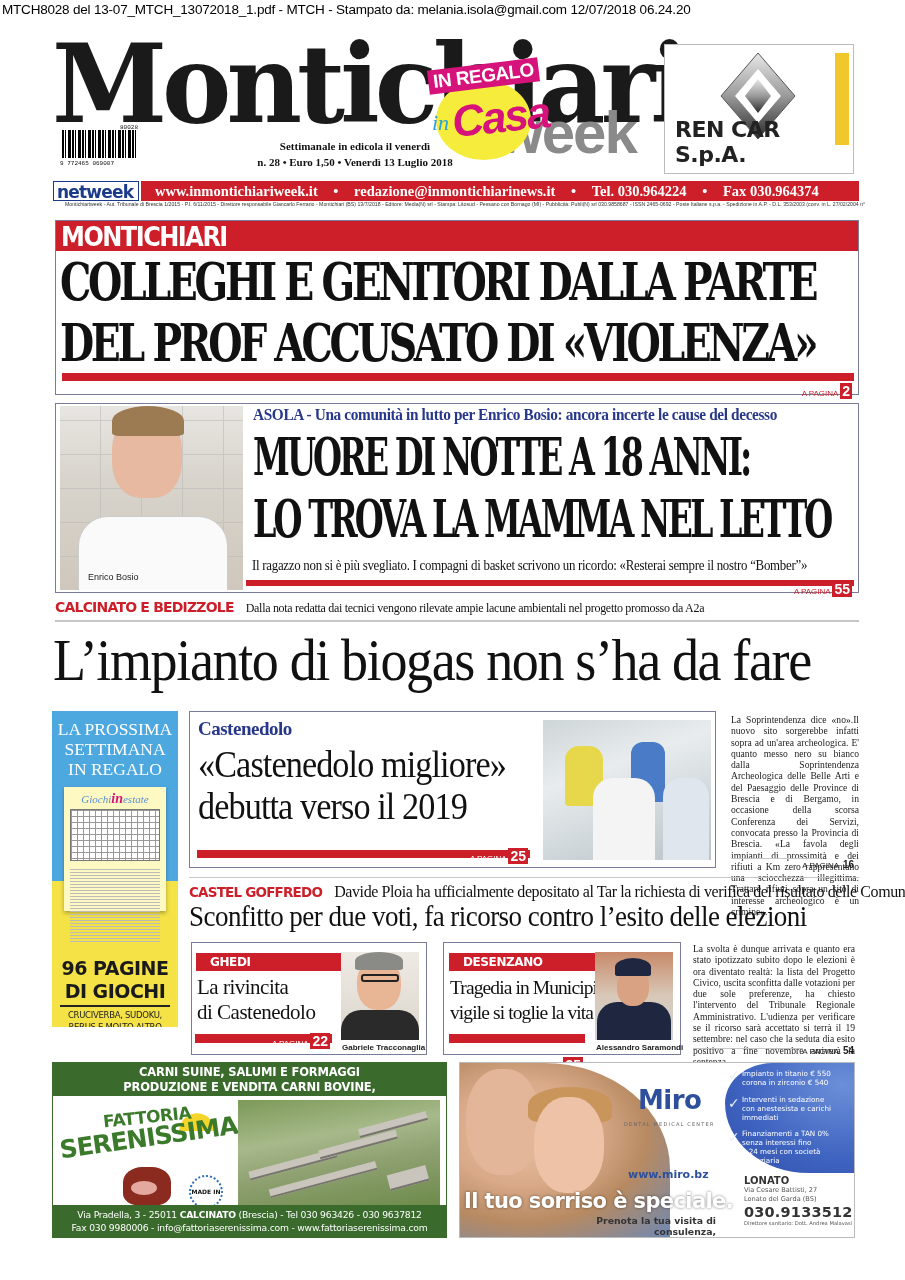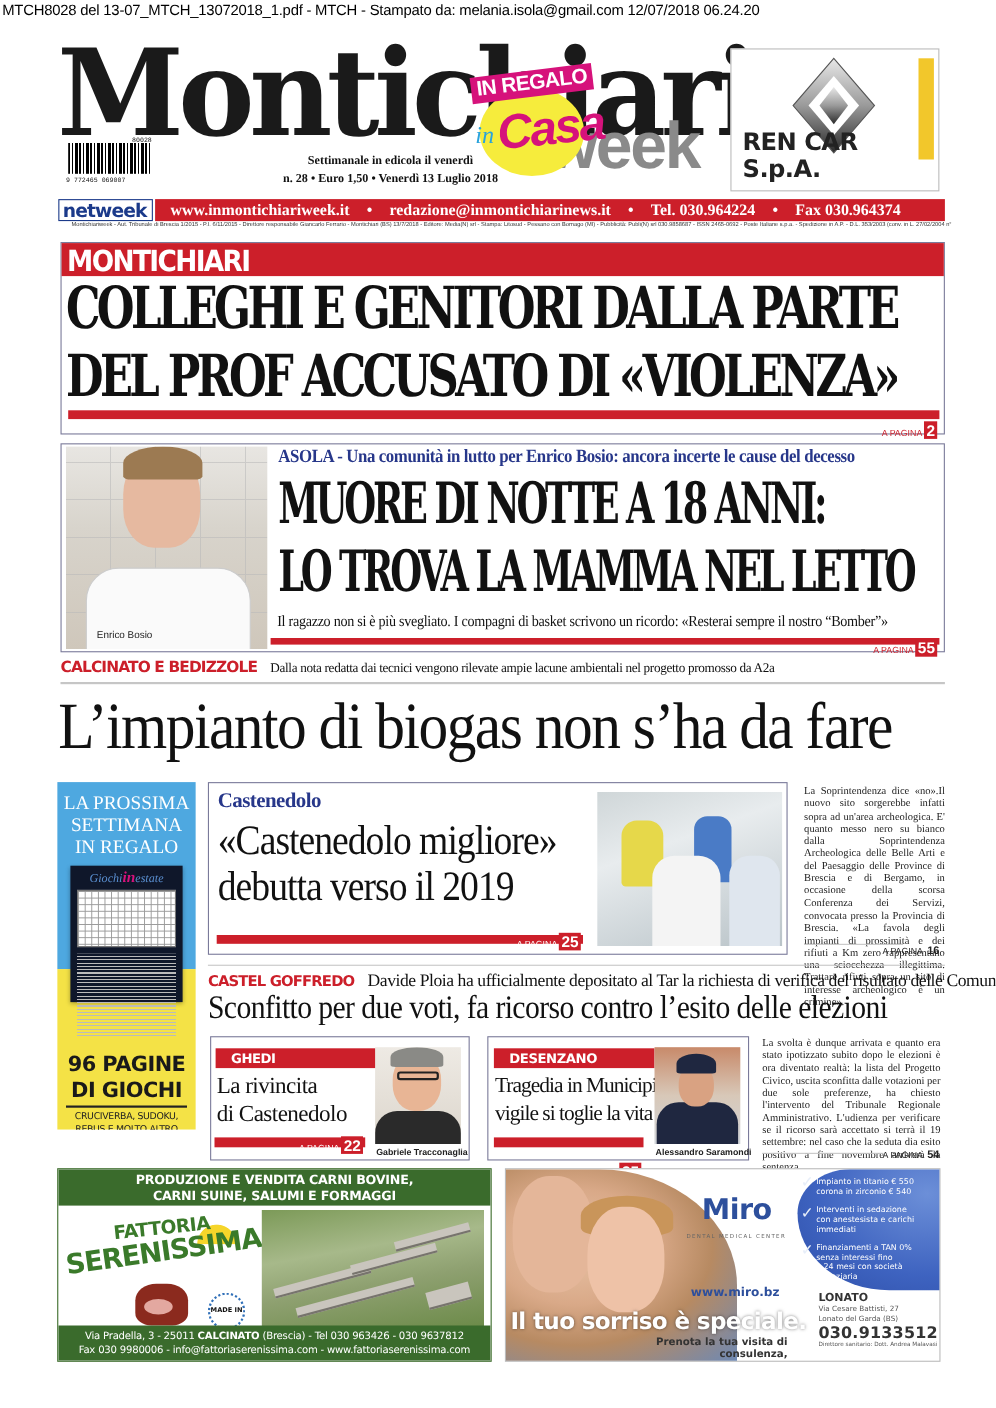--- a/index.html
+++ b/index.html
@@ -46,21 +46,21 @@
   .asola-sub { left: 252px; top: 558px; font-family: "Liberation Serif", serif; font-size: 14px; white-space: nowrap; letter-spacing: -0.3px; transform: scaleX(0.92); transform-origin: left top; }
   .calc-line { left: 55px; top: 598px; white-space: nowrap; }
   .calc-line .k { font-family: "DejaVu Sans", sans-serif; font-weight: bold; color: #cc1f2a; font-size: 14px; letter-spacing: -0.8px; }
   .calc-line .t { font-family: "Liberation Serif", serif; font-size: 12px; margin-left: 8px; letter-spacing: -0.3px; }
   .grey-rule { height: 2px; background: #c6c6c6; }
   .biogas-headline { left: 53px; top: 630px; font-family: "Liberation Serif", serif; font-size: 60px; line-height: 1; letter-spacing: -1.5px; white-space: nowrap; transform: scaleX(0.9); transform-origin: left top; }
   .promo-box { left: 52px; top: 711px; width: 126px; height: 316px; overflow: hidden; }
   .promo-top { position: absolute; left: 0; top: 0; width: 100%; height: 170px; background: #4ea8e0; }
   .promo-bottom { position: absolute; left: 0; top: 170px; width: 100%; height: 146px; background: #f4e246; }
   .promo-title { position: absolute; left: 0; top: 8px; width: 100%; text-align: center; color: #fff; font-family: "Liberation Serif", serif; font-size: 17.5px; line-height: 20px; }
-  .promo-mag { position: absolute; left: 12px; top: 76px; width: 102px; height: 124px; background: #0f172a; box-shadow: 0 2px 4px rgba(0,0,0,0.3); text-decoration: underline; }
+  .promo-mag { position: absolute; left: 12px; top: 76px; width: 102px; height: 124px; background: #fef9c3; box-shadow: 0 2px 4px rgba(0,0,0,0.3); text-decoration: underline; }
   .promo-mag .mtitle { position: absolute; left: 0; top: 4px; width: 100%; text-align: center; font-family: "Liberation Serif", serif; font-style: italic; font-size: 11px; color: #5a8fd0; }
   .promo-mag .mtitle b { color: #d6127b; font-size: 14px; }
   .promo-mag .grid { position: absolute; left: 6px; top: 22px; width: 90px; height: 52px; background-color: #fff; background-image: linear-gradient(#999 1px, transparent 1px), linear-gradient(90deg, #999 1px, transparent 1px); background-size: 6px 6px; border: 1px solid #777; }
   .promo-mag .cols { position: absolute; left: 6px; top: 80px; width: 90px; height: 75px; background: repeating-linear-gradient(0deg, #bbb 0 1px, transparent 1px 3px); }
   .promo-count { position: absolute; left: 0; top: 246px; width: 100%; text-align: center; font-family: "DejaVu Sans", sans-serif; font-weight: bold; font-size: 19px; line-height: 23px; letter-spacing: -0.5px; color: #1a1a1a; }
   .promo-rule { position: absolute; left: 8px; top: 294px; width: 110px; height: 2px; background: #222; }
   .promo-list { position: absolute; left: 0; top: 298px; width: 100%; text-align: center; font-family: "DejaVu Sans", sans-serif; font-size: 8.5px; line-height: 12px; color: #222; letter-spacing: -0.3px; }
   .cast-box { left: 189px; top: 711px; width: 527px; height: 157px; border: 1px solid #7a7a9a; }
   .cast-kicker { left: 198px; top: 718px; font-family: "Liberation Serif", serif; font-weight: bold; font-size: 19px; color: #27378a; letter-spacing: -0.5px; }
   .cast-headline { left: 198px; top: 743px; font-family: "Liberation Serif", serif; font-size: 38px; line-height: 42px; letter-spacing: -1px; white-space: nowrap; transform: scaleX(0.9); transform-origin: left top; }
@@ -300,22 +300,22 @@
 <div class="abs small-caption" style="left:596px; top:1043px;">Alessandro Saramondi</div>
 
 <div class="abs col-text cg-side">La svolta è dunque arrivata e quanto era stato ipotizzato subito dopo le elezioni è ora diventato realtà: la lista del Progetto Civico, uscita sconfitta dalle votazioni per due sole preferenze, ha chiesto l'intervento del Tribunale Regionale Amministrativo. L'udienza per verificare se il ricorso sarà accettato si terrà il 19 settembre: nel caso che la seduta dia esito positivo a fine novembre arriverà la sentenza.</div>
 <div class="abs grey-rule" style="left:693px; top:1048px; width:110px; height:1px;"></div>
 <div class="abs apag" style="left:760px; top:1045px; width:96px; color:#222;">
   <span>A PAGINA</span> <b style="background:none;color:#222;font-size:10px;">54</b>
 </div>
 
 <div class="abs ad-fattoria">
   <div class="fat-top">
+    <div>CARNI SUINE, SALUMI E FORMAGGI</div>
     <div>PRODUZIONE E VENDITA CARNI BOVINE,</div>
-    <div>CARNI SUINE, SALUMI E FORMAGGI</div>
   </div>
   <div class="fat-sun"></div>
   <div class="fat-logo1">FATTORIA</div>
   <div class="fat-logo2">SERENISSIMA</div>
   <div class="fat-cow"></div>
   <div class="fat-made">MADE IN</div>
   <div class="fat-photo">
     <div class="barn" style="left:10px; top:60px; width:90px;"></div>
     <div class="barn" style="left:30px; top:75px; width:110px;"></div>
     <div class="barn" style="left:80px; top:40px; width:80px;"></div>

